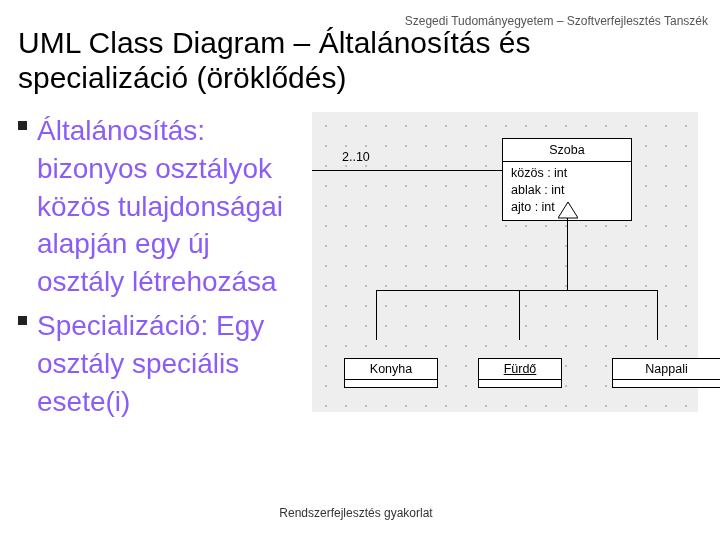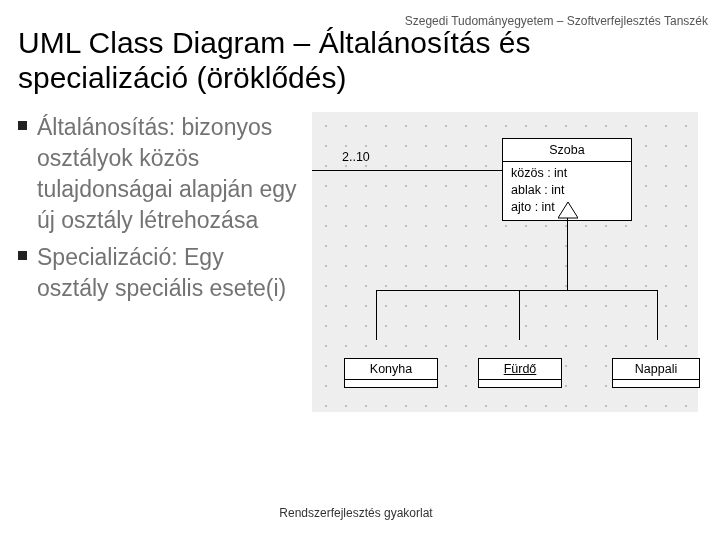--- a/index.html
+++ b/index.html
@@ -46,22 +46,22 @@
   }
   .bullet-icon {
     display: inline-block;
     width: 9px;
     height: 9px;
     background: #222;
     margin-top: 9px;
     flex-shrink: 0;
   }
   .bullet-text {
-    font-size: 23px;
-    color: #737373;
+    font-size: 28px;
+    color: #8b5cf6;
     line-height: 1.35;
   }
   .diagram-wrap {
     flex: 1;
     position: relative;
     height: 300px;
   }
   .dotgrid {
     position: absolute;
     inset: 0;
@@ -87,21 +87,21 @@
     padding: 3px 8px 4px 8px;
     min-height: 14px;
     line-height: 1.35;
   }
   .uml-small { padding: 3px 10px; text-align: center; }
   .uml-small-empty { height: 8px; border-top:1px solid #000; }
   
   #szoba { left: 190px; top: 8px; width: 130px; }
   #konyha { left: 32px; top: 228px; width: 94px; }
   #furdo { left: 166px; top: 228px; width: 84px; text-decoration: underline; }
-  #nappali { left: 300px; top: 228px; width: 88px; }
+  #nappali { left: 300px; top: 228px; width: 109px; }
   .edge { position: absolute; background: #000; }
   .label-mult {
     position: absolute;
     font-size: 12.5px;
     left: 30px;
     top: 38px;
   }
   svg.tri { position:absolute; }
   .footer {
     position: absolute;

